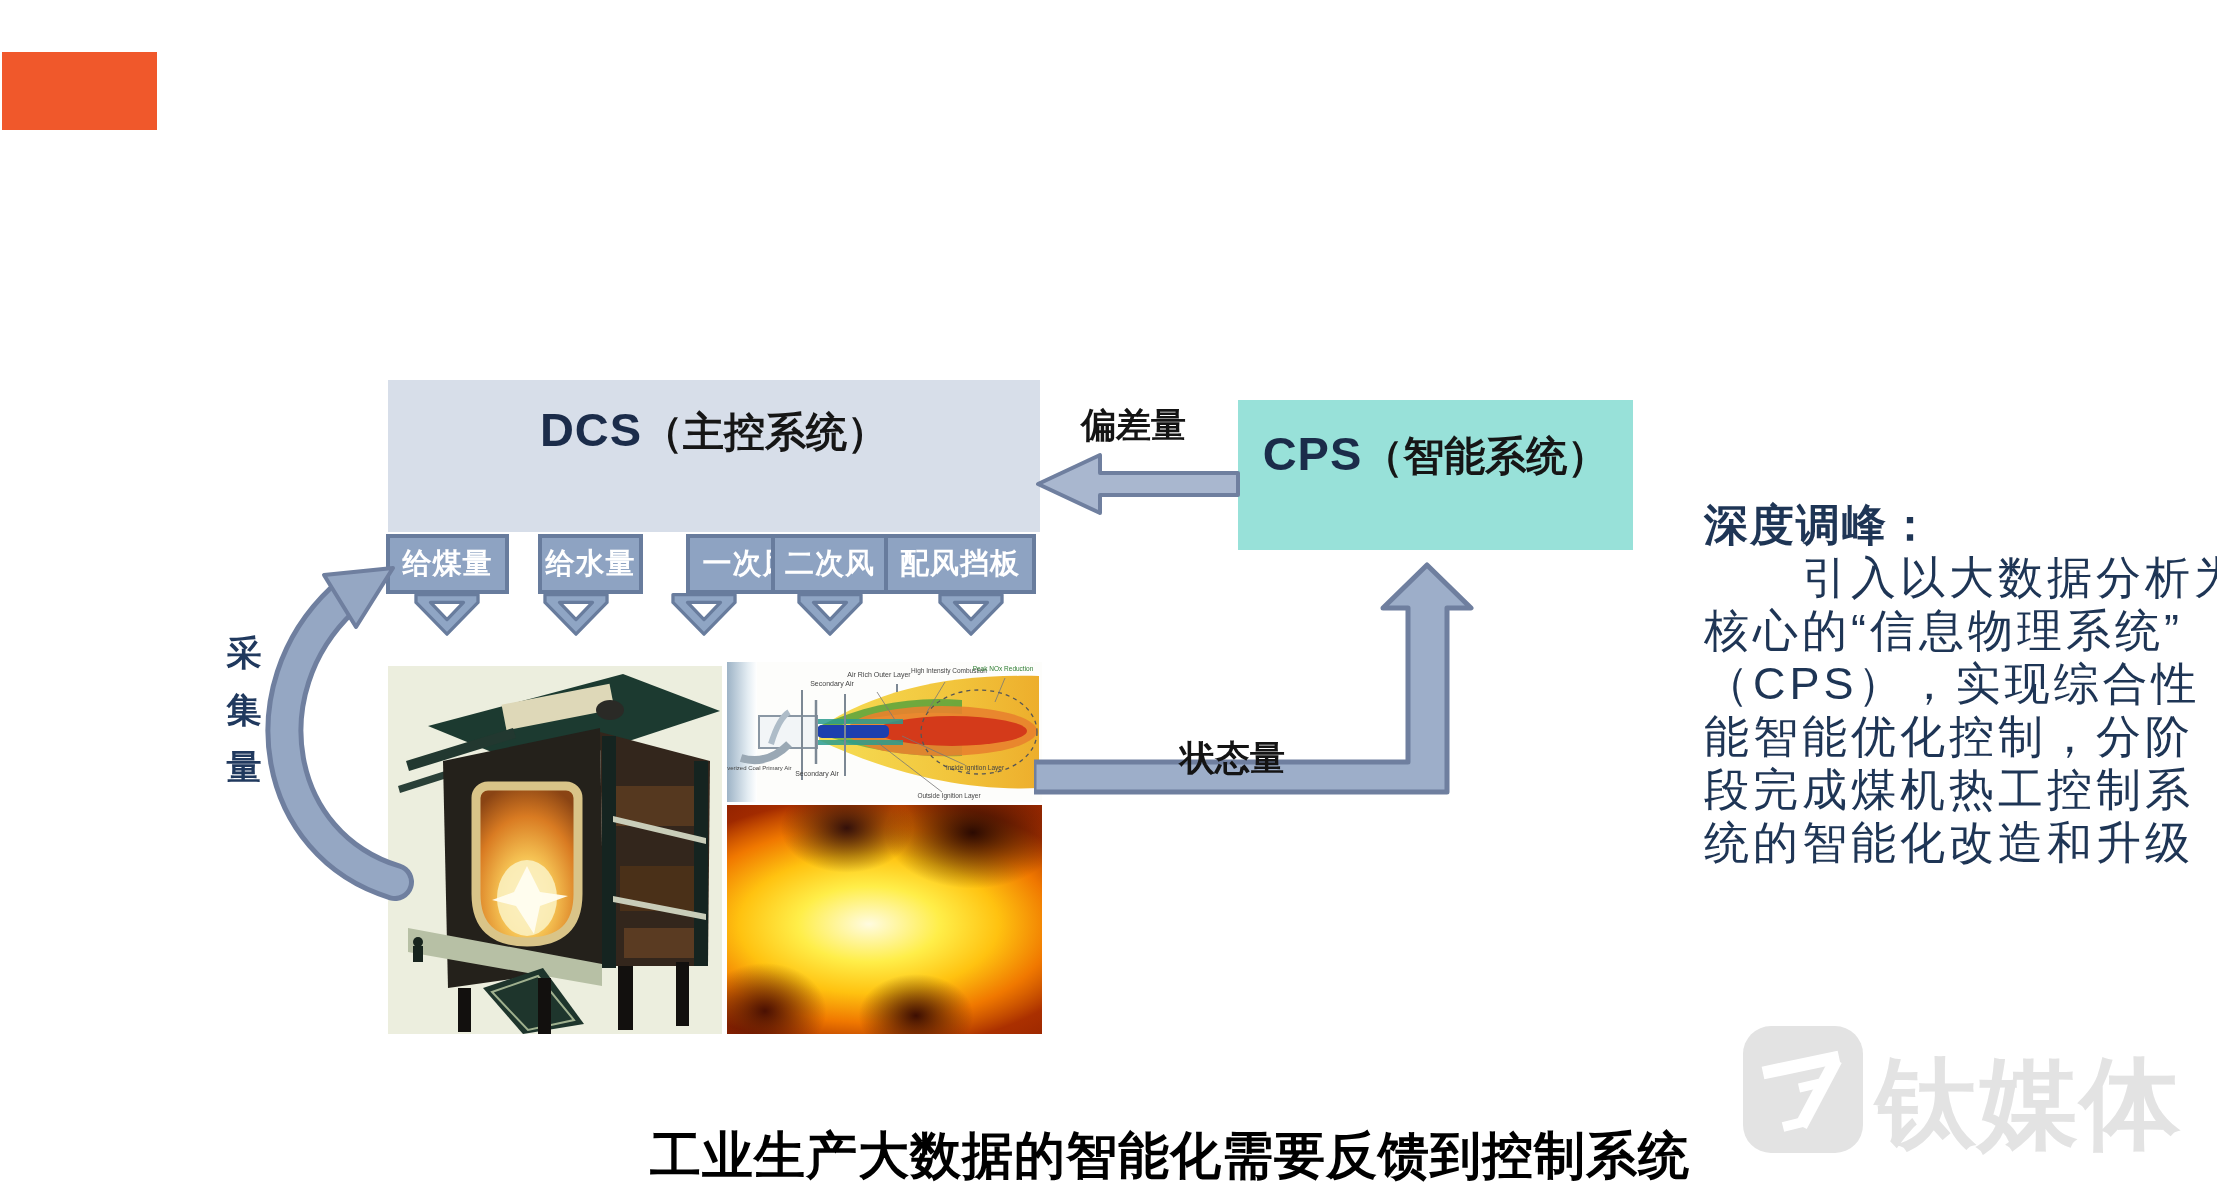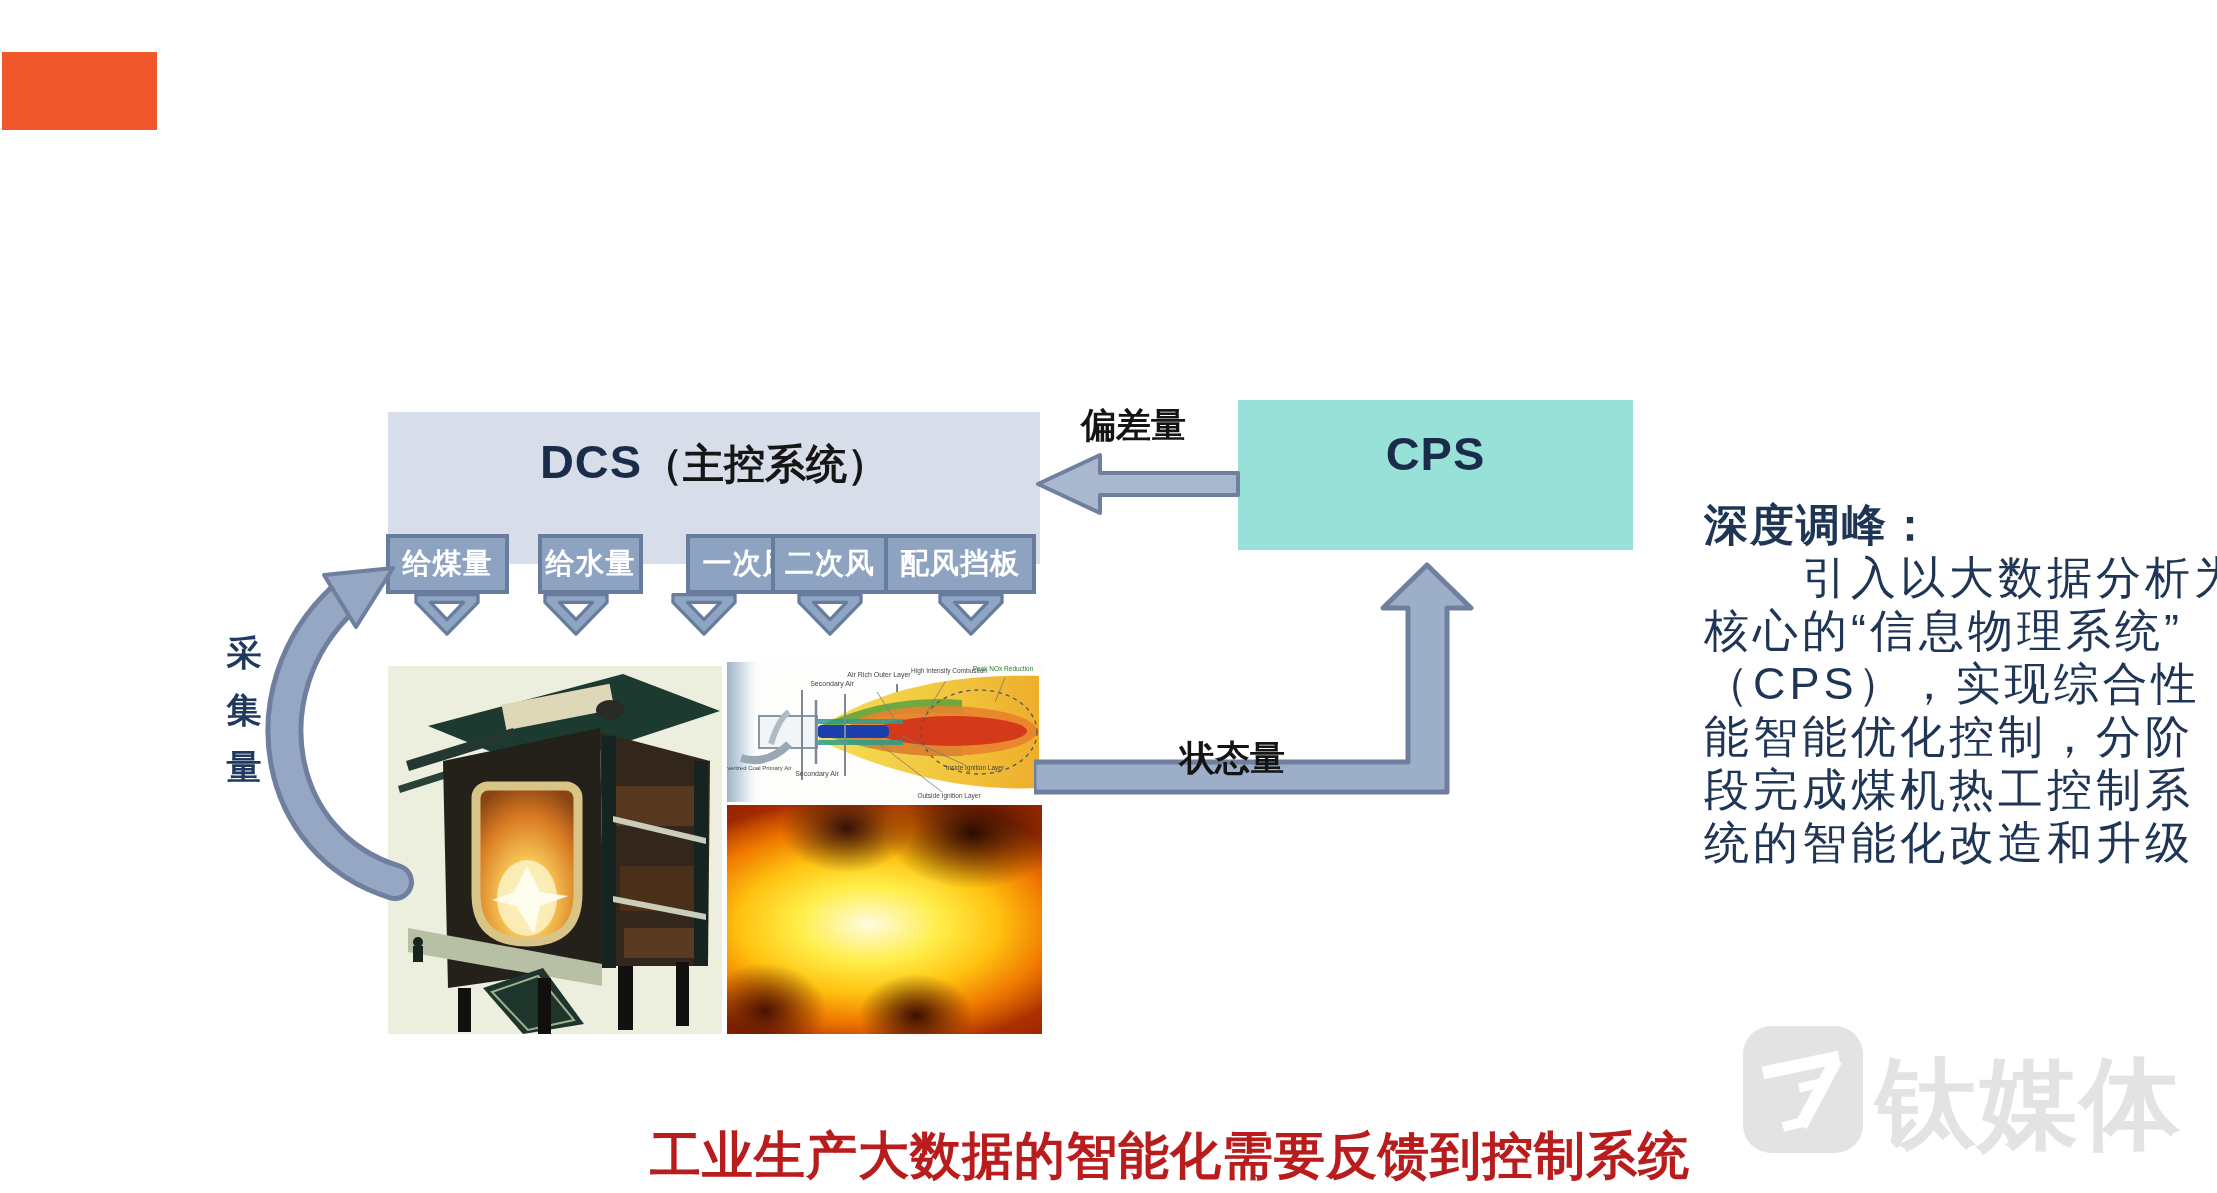--- a/index.html
+++ b/index.html
@@ -6,41 +6,41 @@
   .slide{
     position:relative;width:2217px;height:1193px;background:#ffffff;overflow:hidden;
     font-family:"Liberation Sans",sans-serif;
   }
   .abs{position:absolute;}
   
   .accent{left:2px;top:52px;width:155px;height:78px;background:#F0582B;}
   .title{left:166px;top:36px;font-size:57px;font-weight:800;color:#20395E;letter-spacing:1px;white-space:nowrap;}
   
   .dcs-box{left:388px;top:380px;width:652px;height:152px;background:#D7DEE9;
-    display:flex;justify-content:center;align-items:flex-start;padding-top:22px;box-sizing:border-box;margin-top:32px;}
+    display:flex;justify-content:center;align-items:flex-start;padding-top:22px;box-sizing:border-box;}
   .cps-box{left:1238px;top:400px;width:395px;height:150px;background:#98E1D9;
     display:flex;justify-content:center;align-items:flex-start;padding-top:26px;box-sizing:border-box;}
   .sysname{font-size:47px;font-weight:800;color:#1B2C4A;letter-spacing:1px;}
   .syssub{font-size:41px;font-weight:600;color:#161616;margin-top:3px;white-space:nowrap;}
   
   .param-box{top:534px;height:60px;background:#8EA3C2;border:4px solid #687C9D;box-sizing:border-box;
     display:flex;align-items:center;justify-content:center;color:#fff;font-size:29px;font-weight:700;
     letter-spacing:1px;white-space:nowrap;z-index:4;}
   .down-arrow{top:592px;width:66px;height:46px;z-index:4;}
   
   .flow-label{font-size:35px;font-weight:600;color:#141414;white-space:nowrap;z-index:6;}
   .collect{left:222px;top:630px;width:44px;display:flex;flex-direction:column;gap:10px;
     font-size:35px;font-weight:700;color:#20395E;text-align:center;}
   
   .rpanel{left:1704px;top:498px;width:516px;color:#1E3555;}
   .rpanel .rhead{font-size:44px;font-weight:800;line-height:53px;letter-spacing:2px;}
   .rpanel .rline{font-size:45px;font-weight:500;line-height:53px;letter-spacing:4px;white-space:nowrap;}
   
   .caption{left:640px;top:1122px;width:1060px;text-align:center;font-size:51px;font-weight:600;
-    color:#b91c1c;letter-spacing:1px;white-space:nowrap;}
+    color:#000000;letter-spacing:1px;white-space:nowrap;}
   
   .wm-text{left:1876px;top:1038px;font-size:100px;font-weight:700;color:#E3E3E3;letter-spacing:2px;white-space:nowrap;}
   
   .img-frame{z-index:1;}
   .flame-photo{
     left:727px;top:805px;width:315px;height:229px;background-color:#a82800;
     background-image:
       radial-gradient(ellipse 40% 35% at 78% 12%, #2b0a02 0%, rgba(43,10,2,0) 70%),
       radial-gradient(ellipse 30% 28% at 38% 10%, #33100a 0%, rgba(51,16,10,0) 70%),
       radial-gradient(ellipse 28% 30% at 12% 90%, #4a1002 0%, rgba(74,16,2,0) 70%),
@@ -79,20 +79,21 @@
   </svg>
   <svg class="abs down-arrow" style="left:797px;" viewBox="0 0 100 66">
     <path d="M3,2 H97 V14 L50,62 L3,14 Z M25,14 H75 L50,40 Z" fill="#8FA5C4" fill-rule="evenodd" stroke="#687C9D" stroke-width="5" stroke-linejoin="round"></path>
   </svg>
   <svg class="abs down-arrow" style="left:938px;" viewBox="0 0 100 66">
     <path d="M3,2 H97 V14 L50,62 L3,14 Z M25,14 H75 L50,40 Z" fill="#8FA5C4" fill-rule="evenodd" stroke="#687C9D" stroke-width="5" stroke-linejoin="round"></path>
   </svg>
 
   <div class="abs cps-box">
     <span class="sysname">CPS</span>
+    <span class="syssub">（智能系统）</span>
   </div>
 
   <div class="abs flow-label" style="left:1076px;top:402px;width:115px;text-align:center;">偏差量</div>
   <svg class="abs arrow-layer" style="left:1036px;top:452px;width:204px;height:64px;" viewBox="0 0 204 64">
     <polygon points="2,32 64,3 64,21 202,21 202,43 64,43 64,61" fill="#A9B7CF" stroke="#6F7F9F" stroke-width="4" stroke-linejoin="round"></polygon>
   </svg>
 
   <svg class="abs arrow-layer" style="left:1034px;top:560px;width:446px;height:236px;" viewBox="0 0 446 236">
     <path d="M0,202 H374 V48 H349 L393,5 L437,48 H413 V232 H0 Z" fill="#9DAEC9" stroke="#6F7F9F" stroke-width="5" stroke-linejoin="round"></path>
   </svg>

